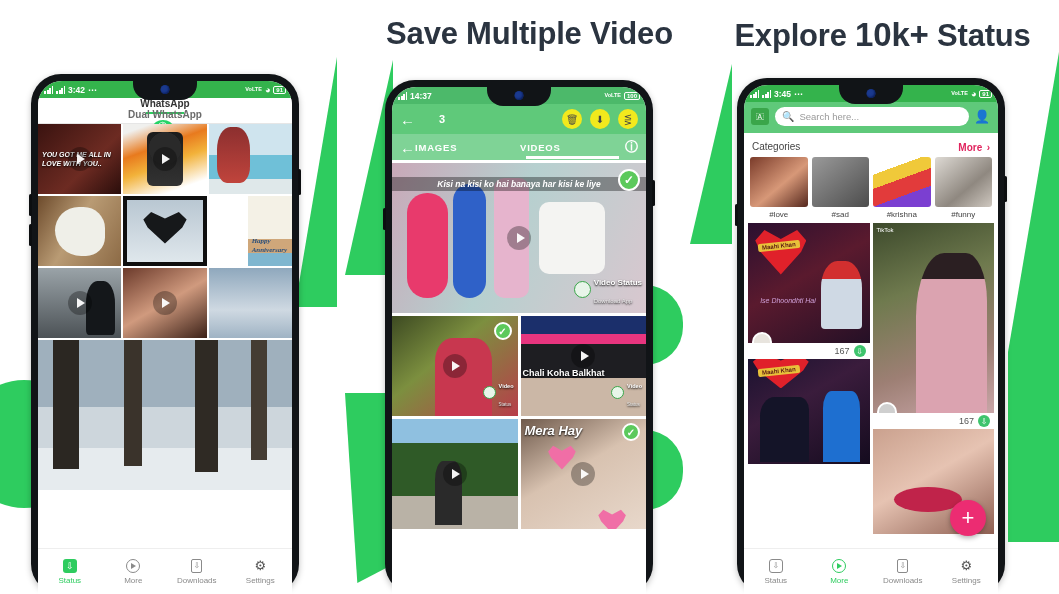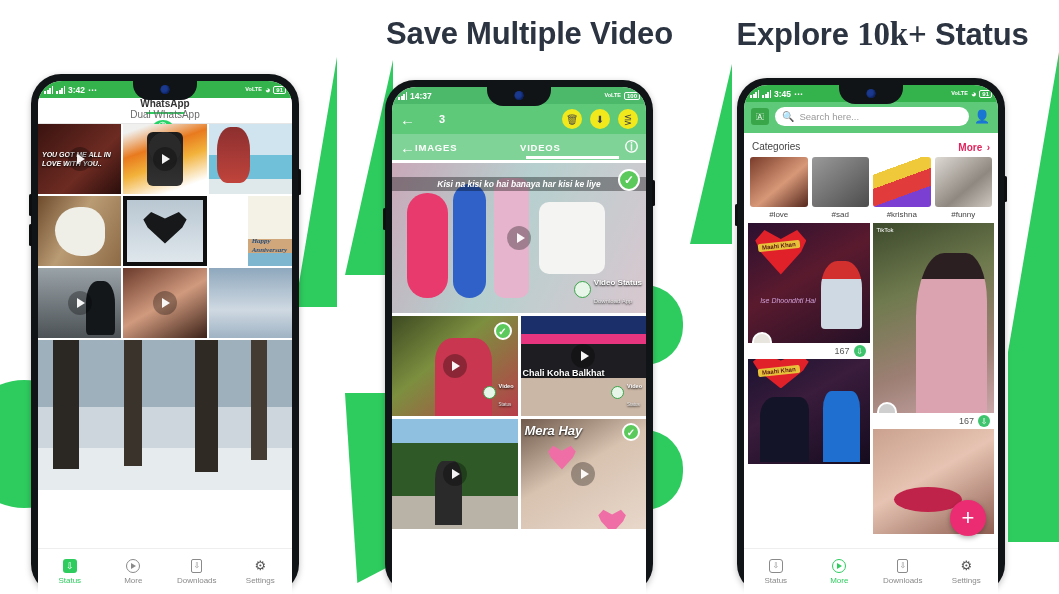--- a/index.html
+++ b/index.html
@@ -31,21 +31,21 @@
 
   
   .headline {
     position:absolute; top:16px; text-align:center;
     font-size:31px; font-weight:700; color:#2b3440;
     letter-spacing:-0.2px; white-space:nowrap;
   }
   .h1 { left:0; width:353px; }
   .h2 { left:353px; width:353px; }
   .h3 { left:706px; width:353px; }
-  .h3 .big { font-size:33px; font-weight:700;font-family:Liberation Serif, serif; }
+  .h3 .big { font-size:33px; font-weight:700; }
 
   
   .phone {
     position:absolute; background:#111417;
     border-radius:30px; padding:7px 7px 0 7px;
     box-shadow:0 2px 6px rgba(0,0,0,.25);
   }
   .p1 { left:31px;  top:74px;  width:268px; height:520px; }
   .p2 { left:385px; top:80px;  width:268px; height:514px; }
   .p3 { left:737px; top:78px;  width:268px; height:516px; }
@@ -84,21 +84,21 @@
   .tiny { font-size:5.5px; line-height:1; font-weight:700; }
   .batt { border:1px solid #fff; border-radius:2px; padding:0 2px;
           font-size:6px; font-weight:700; }
 
   
   .tabbar1 {
     height:26px; background:#fff; display:flex; align-items:center;
     border-bottom:1px solid #e6e6e6; position:relative;flex-direction:column;
   }
   .tab1 { flex:1; text-align:center; font-size:10px; font-weight:700; color:#333; position:relative; }
-  .tab1.inactive { color:#6b6b6b; font-weight:400; }
+  .tab1.inactive { color:#6b6b6b; font-weight:700; }
   .tab1.active::after {
     content:""; position:absolute; left:12%; right:12%; bottom:-5px;
     height:2.5px; background:#2ecc5f;
   }
   .wa-badge {
     width:20px; height:20px; border-radius:50%; background:#25d366;
     margin-right:5px; display:flex; align-items:center; justify-content:center;
     color:#fff; font-size:11px;
   }
   .grid1 { display:grid; grid-template-columns:1fr 1fr 1fr; gap:2px;

